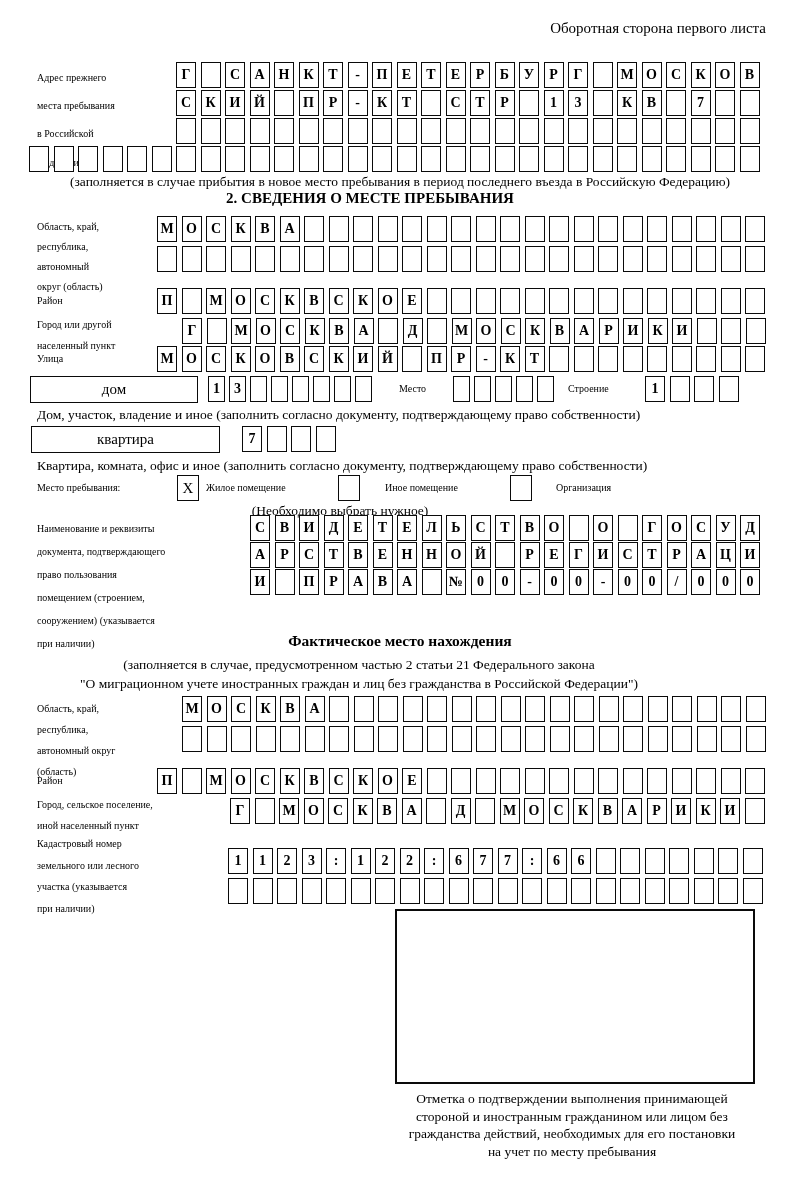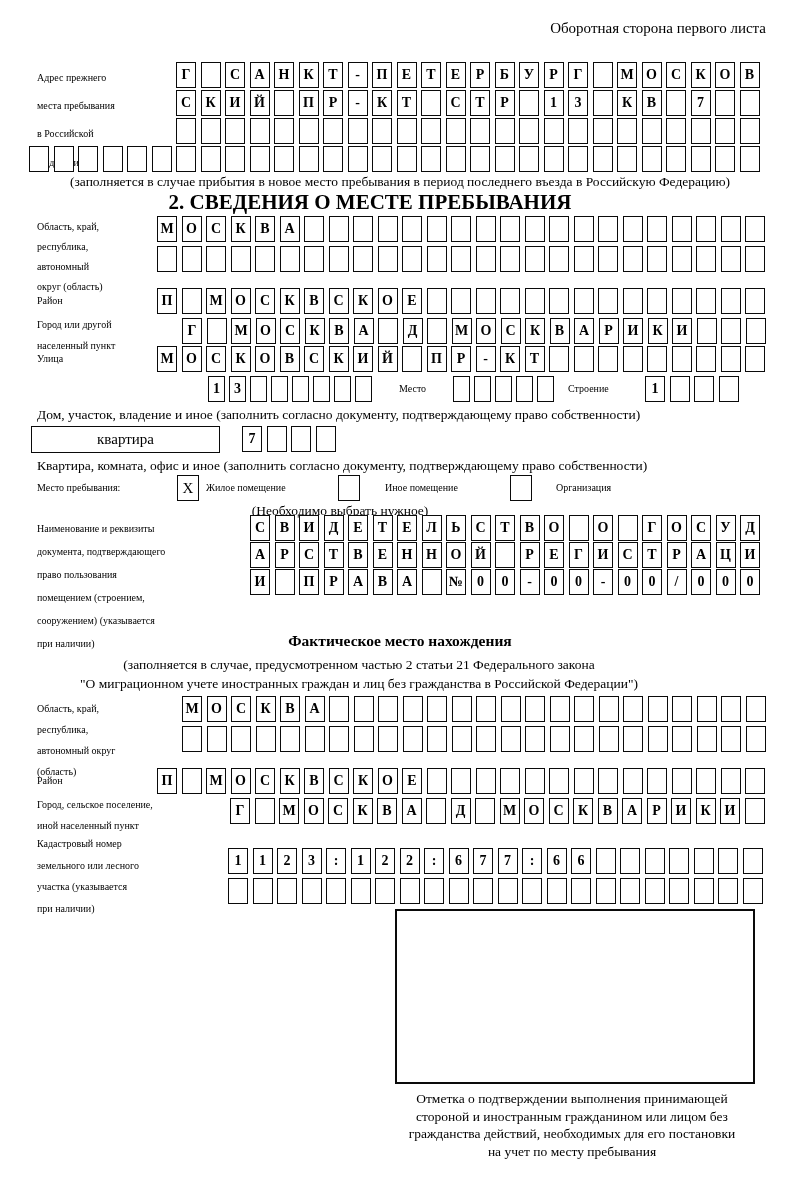--- a/index.html
+++ b/index.html
@@ -20,21 +20,21 @@
   .chk{position:absolute;box-sizing:border-box;width:22px;height:26px;border:1.6px solid #0a0a0a;
        display:flex;align-items:center;justify-content:center;font-size:15px;}
 
   #hdr{top:20px;right:34px;font-size:15px;}
   #lbl-prev{left:37px;top:64px;line-height:28.2px;}
   #r-prev-1{left:176px;top:62px;}
   #r-prev-2{left:176px;top:90px;}
   #r-prev-3{left:176px;top:118px;}
   #r-prev-4{left:29px;top:146px;}
   #note-prev{left:0;top:173px;width:800px;}
-  #sec2-title{left:0;top:190px;width:740px;font-size:21px;}
+  #sec2-title{left:0;top:190px;width:740px;font-size:15px;}
   #lbl-region2{left:37px;top:217px;}
   #r-region2-1{left:157px;top:216px;}
   #r-region2-2{left:157px;top:246px;}
   #lbl-district2{left:37px;top:291px;}
   #r-district2{left:157px;top:288px;}
   #lbl-city2{left:37px;top:314px;line-height:21px;}
   #r-city2{left:182px;top:318px;}
   #lbl-street{left:37px;top:349px;}
   #r-street{left:157px;top:346px;}
   #house-box{left:30px;top:376px;width:168px;}
@@ -332,20 +332,21 @@
       <span class="cell"></span>
       <span class="cell"></span>
       <span class="cell"></span>
       <span class="cell"></span>
       <span class="cell"></span>
       <span class="cell"></span>
       <span class="cell"></span>
       <span class="cell"></span>
     </div>
 
+  <div id="house-box" class="wbox">дом</div>
   <div id="r-house" class="cells sm">
       <span class="cell">1</span>
       <span class="cell">3</span>
       <span class="cell"></span>
       <span class="cell"></span>
       <span class="cell"></span>
       <span class="cell"></span>
       <span class="cell"></span>
       <span class="cell"></span>
     </div>

